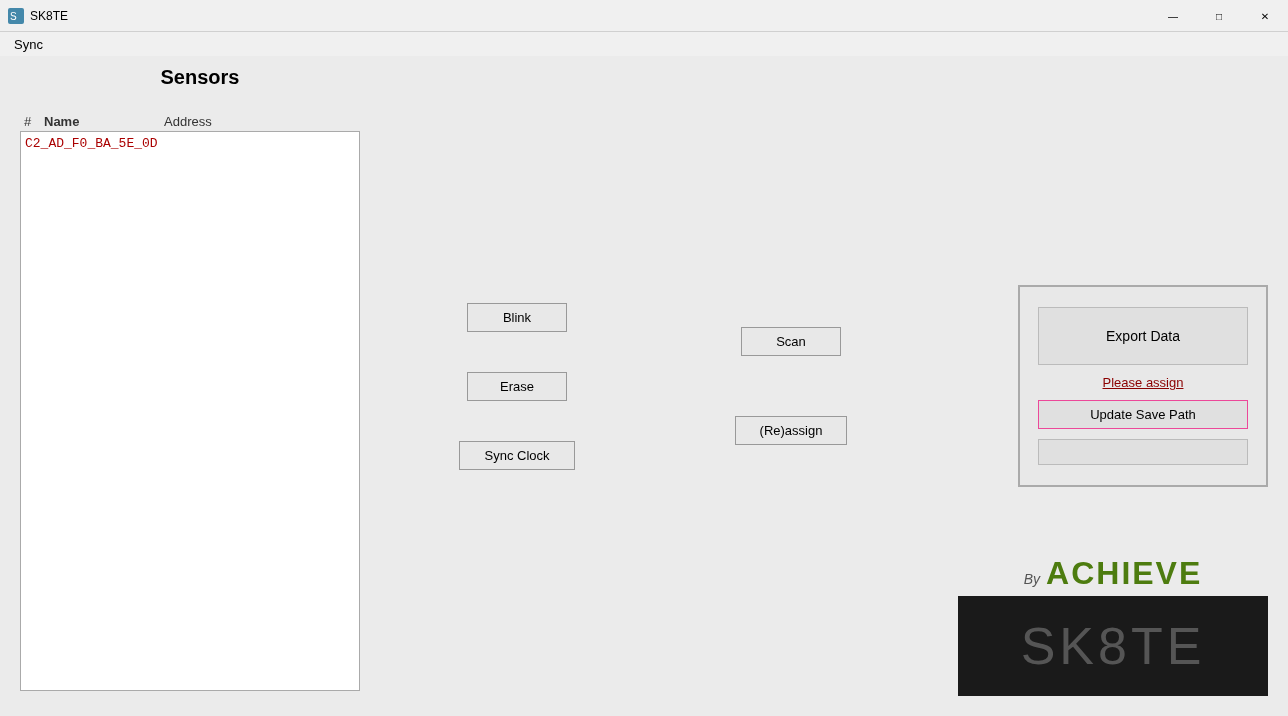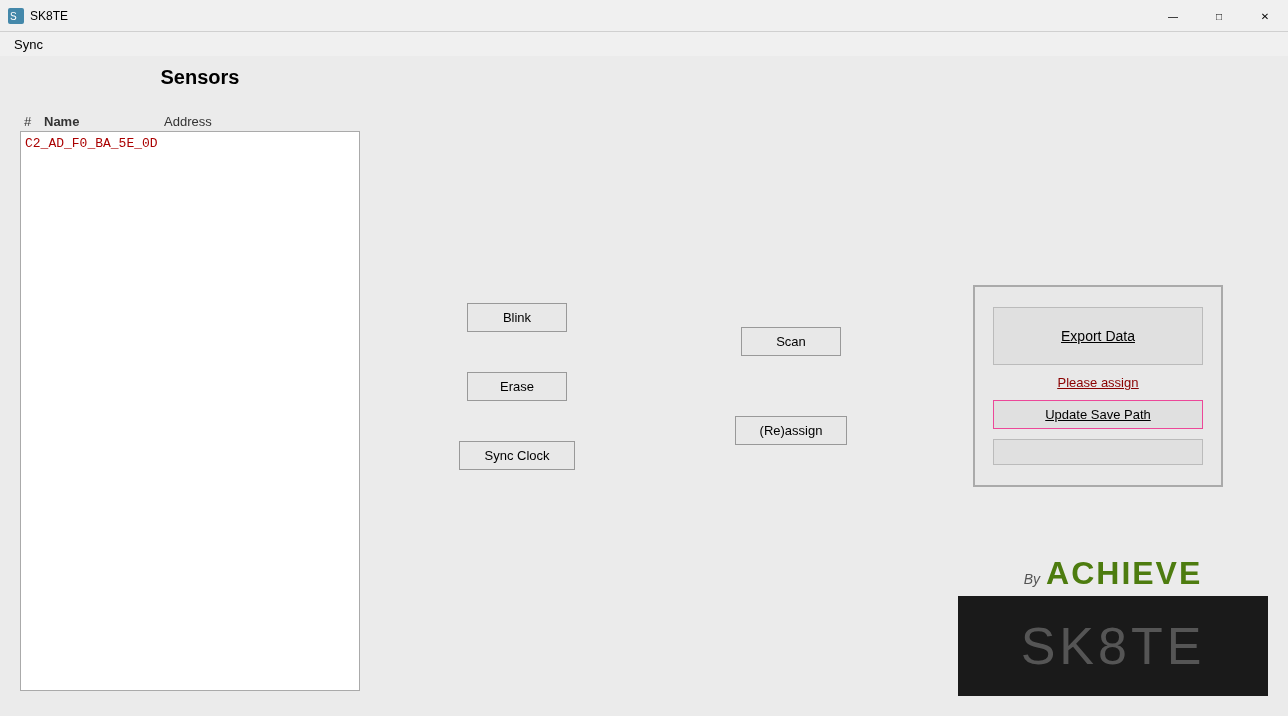--- a/index.html
+++ b/index.html
@@ -119,23 +119,22 @@
       align-items: center;
       justify-content: center;
       gap: 20px;
     }
 
     .right-panel {
       width: 340px;
       flex-shrink: 0;
       display: flex;
       flex-direction: column;
-      align-items: center;
+      align-items: flex-end;
       justify-content: center;
-      text-decoration: underline;
     }
 
     .action-btn {
       background: #e8e8e8;
       border: 1px solid #999;
       padding: 6px 24px;
       cursor: pointer;
       font-size: 13px;
       min-width: 100px;
       text-align: center;

